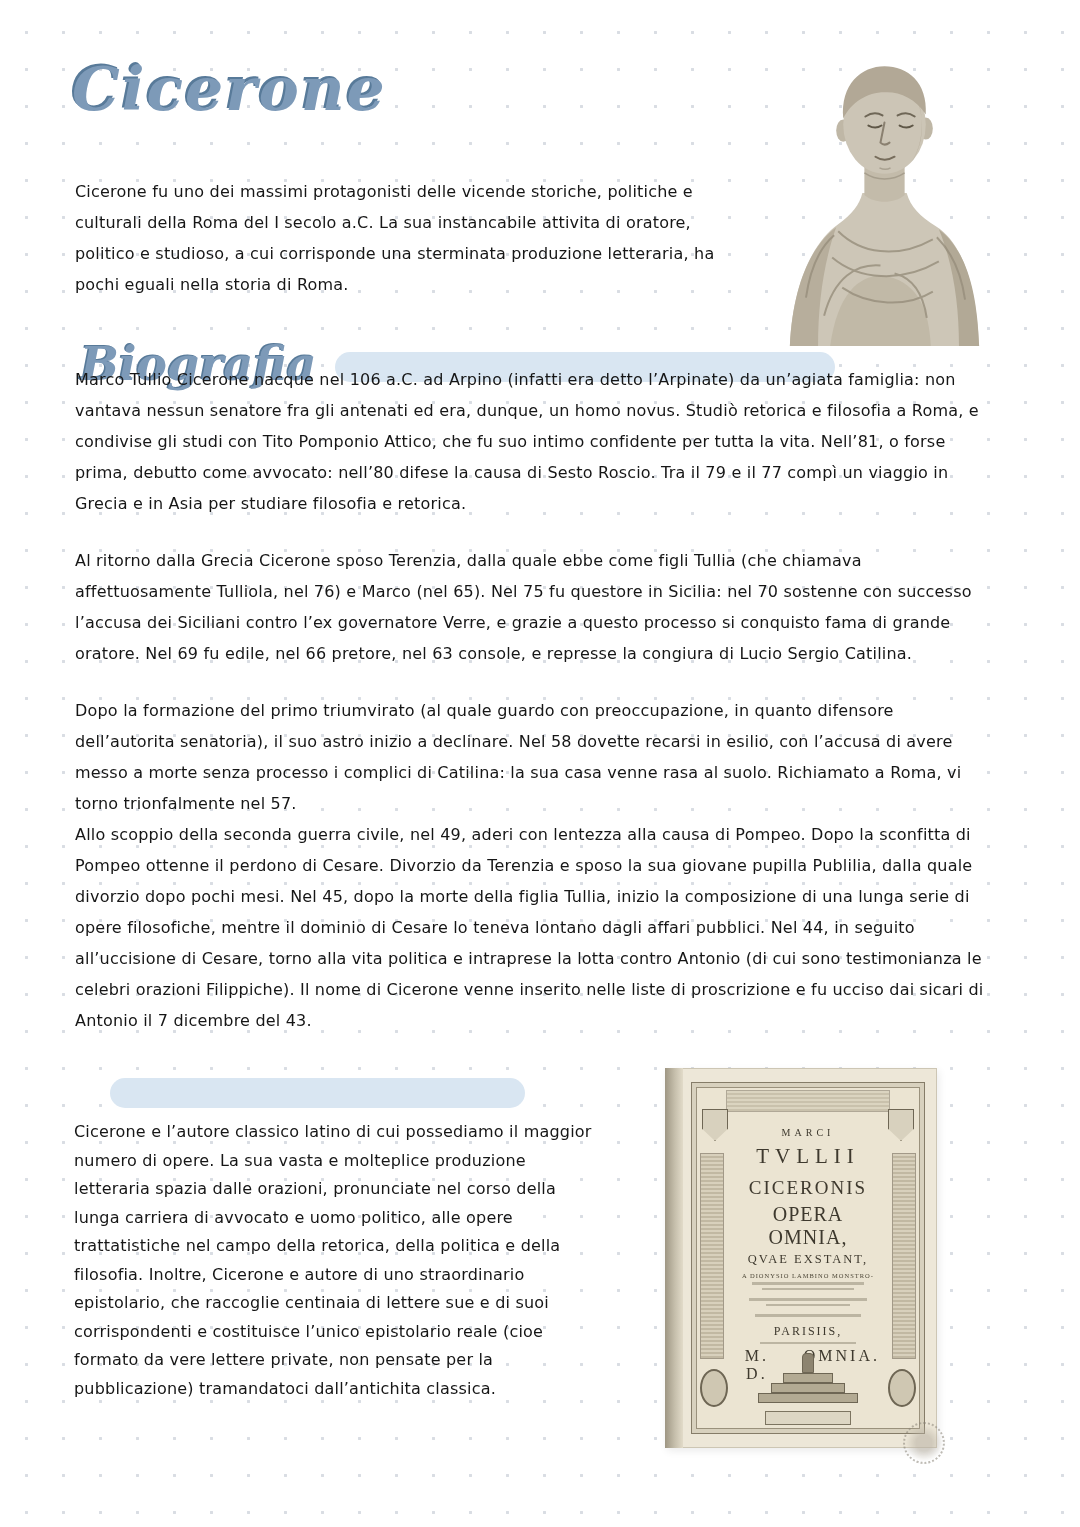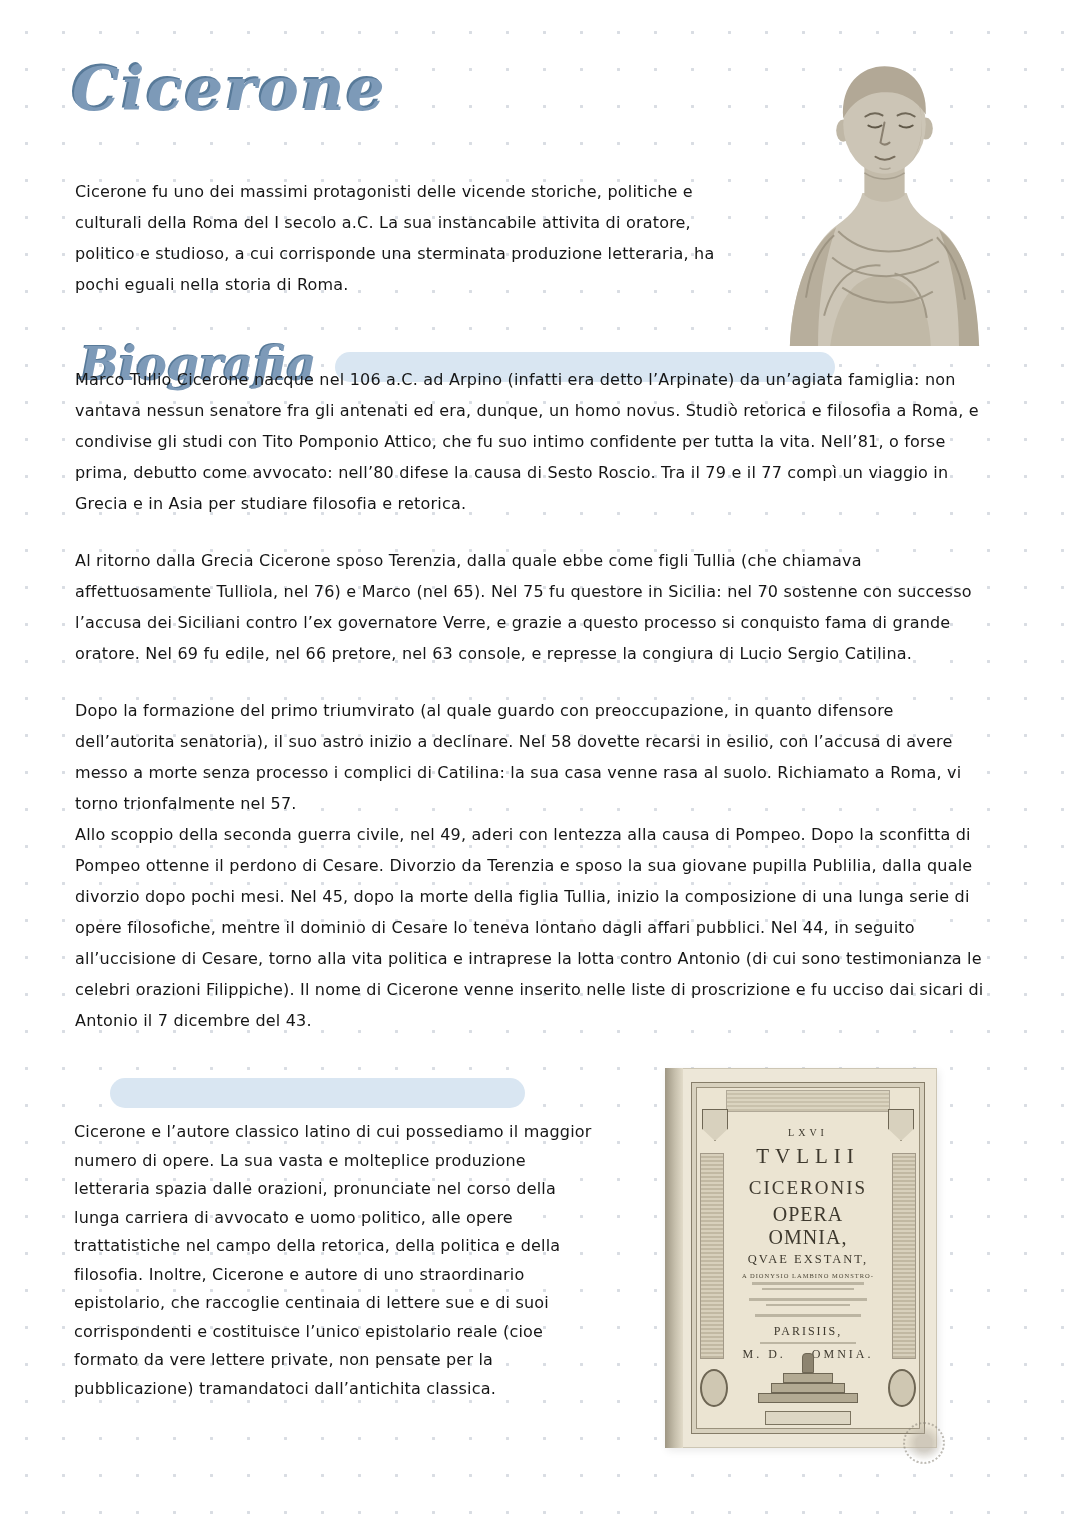--- a/index.html
+++ b/index.html
@@ -138,21 +138,21 @@
     font-family:"Liberation Serif", serif;
   }
   .cartouche .l1{font-size:10px; letter-spacing:4px; margin-bottom:6px;}
   .cartouche .l2{font-size:21px; letter-spacing:6px; margin-bottom:8px;}
   .cartouche .l3{font-size:19px; letter-spacing:2px; margin-bottom:4px;}
   .cartouche .l4{font-size:20px; letter-spacing:1px; margin-bottom:3px;}
   .cartouche .l5{font-size:12.5px; letter-spacing:2px; margin-bottom:5px;}
   .cartouche .l6{font-size:6.5px; letter-spacing:1px; color:#4c4636; margin-bottom:3px;}
   .mini-bar{height:2.5px; background:#8d8572; opacity:.5; margin:3px auto;}
   .cartouche .paris{font-size:12px; letter-spacing:2px; margin-top:7px;font-family:Liberation Serif, serif;}
-  .cartouche .date{font-size:12px; letter-spacing:3px; margin-top:3px; display:flex; justify-content:center; gap:26px;}
+  .cartouche .date{font-size:16px; letter-spacing:3px; margin-top:3px; display:flex; justify-content:center; gap:26px;}
   .steps{position:absolute; left:66px; right:66px; bottom:30px; height:58px;}
   .steps div{position:absolute; left:50%; transform:translateX(-50%); background:#b3aa93; border:1px solid #6e6654;}
   .step1{bottom:0; width:100%; height:10px;}
   .step2{bottom:10px; width:74%; height:10px;}
   .step3{bottom:20px; width:50%; height:10px;}
   .statue{bottom:30px; width:12px; height:20px; background:#8d8470 !important; border-radius:4px 4px 0 0;}
   .medallion{
     position:absolute; bottom:26px;
     width:28px; height:38px;
     border-radius:50%;
@@ -256,21 +256,21 @@
 <div class="book">
   <div class="spine"></div>
   <div class="frame">
     <div class="engrave top-band"></div>
     <div class="engrave fig-left"></div>
     <div class="engrave fig-right"></div>
     <div class="shield left"></div>
     <div class="shield right"></div>
 
     <div class="cartouche">
-      <div class="l1">LXVI</div>
+      <div class="l1">MARCI</div>
       <div class="l2">TVLLII</div>
       <div class="l3">CICERONIS</div>
       <div class="l4">OPERA OMNIA,</div>
       <div class="l5">QVAE EXSTANT,</div>
       <div class="l6">A DIONYSIO LAMBINO MONSTRO-</div>
       <div class="mini-bar" style="width:78%"></div>
       <div class="mini-bar" style="width:64%"></div>
       <div class="mini-bar" style="width:82%; margin-top:8px"></div>
       <div class="mini-bar" style="width:58%"></div>
       <div class="mini-bar" style="width:74%; margin-top:8px"></div>

